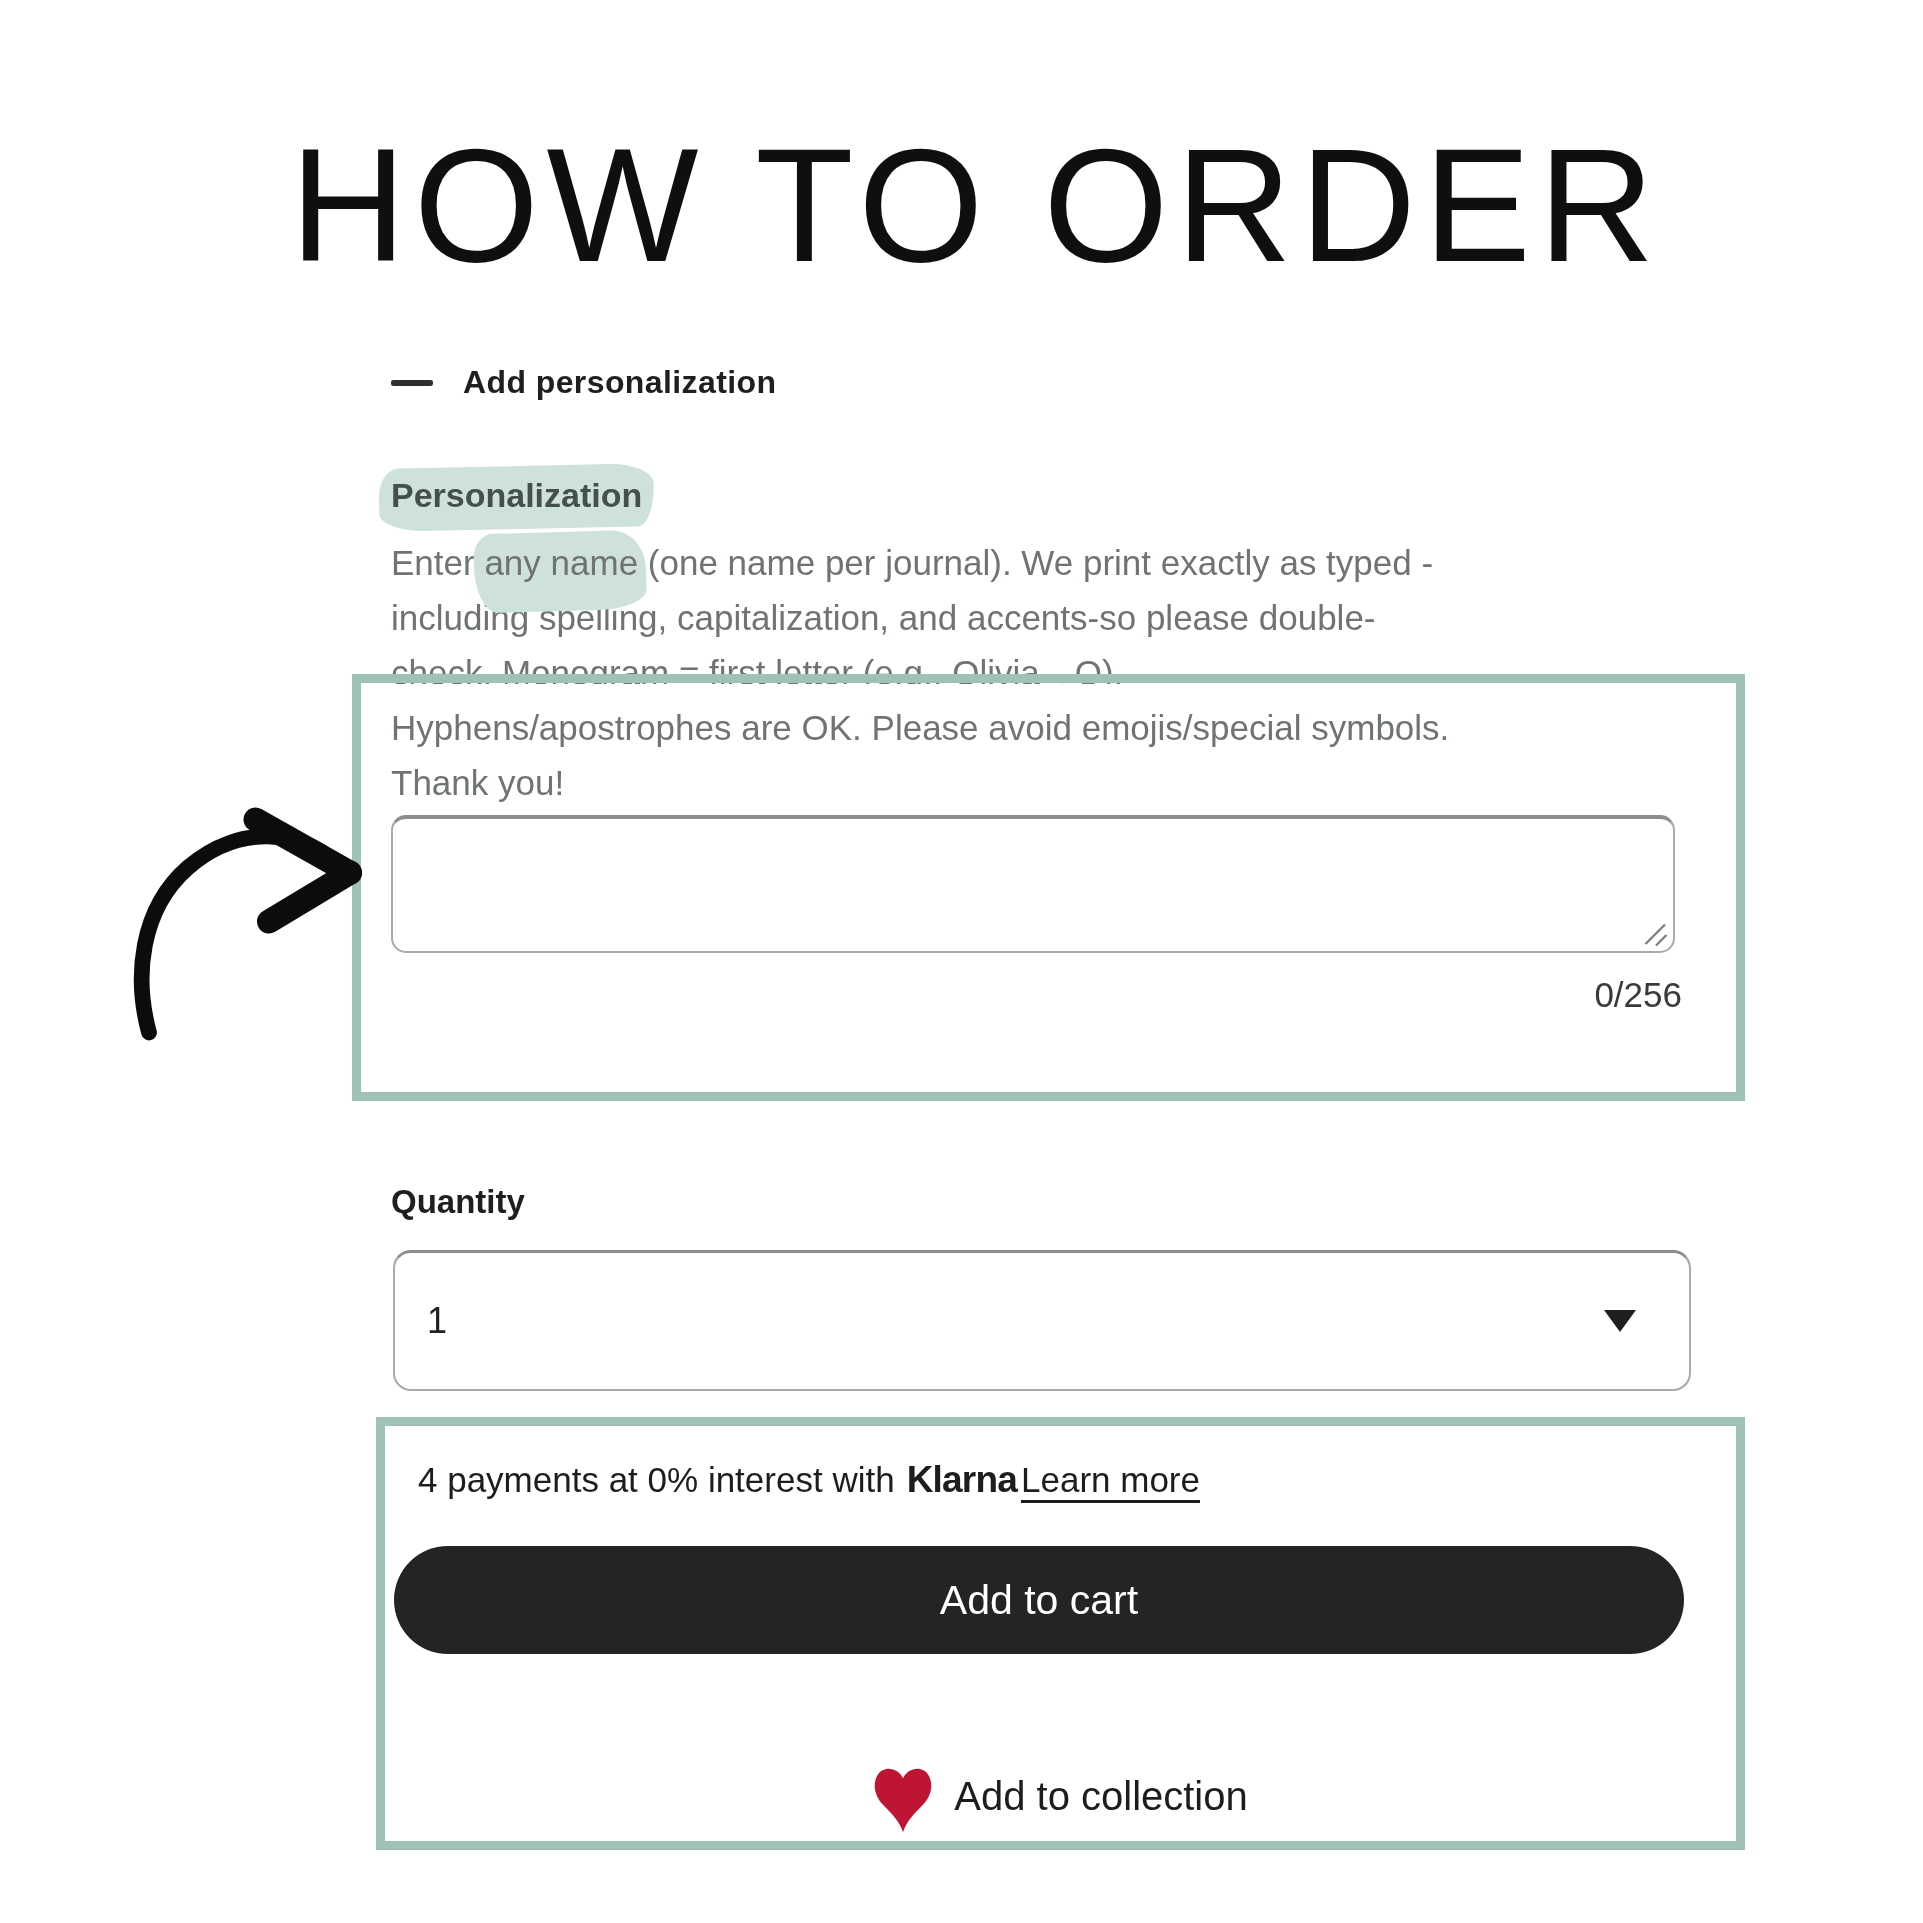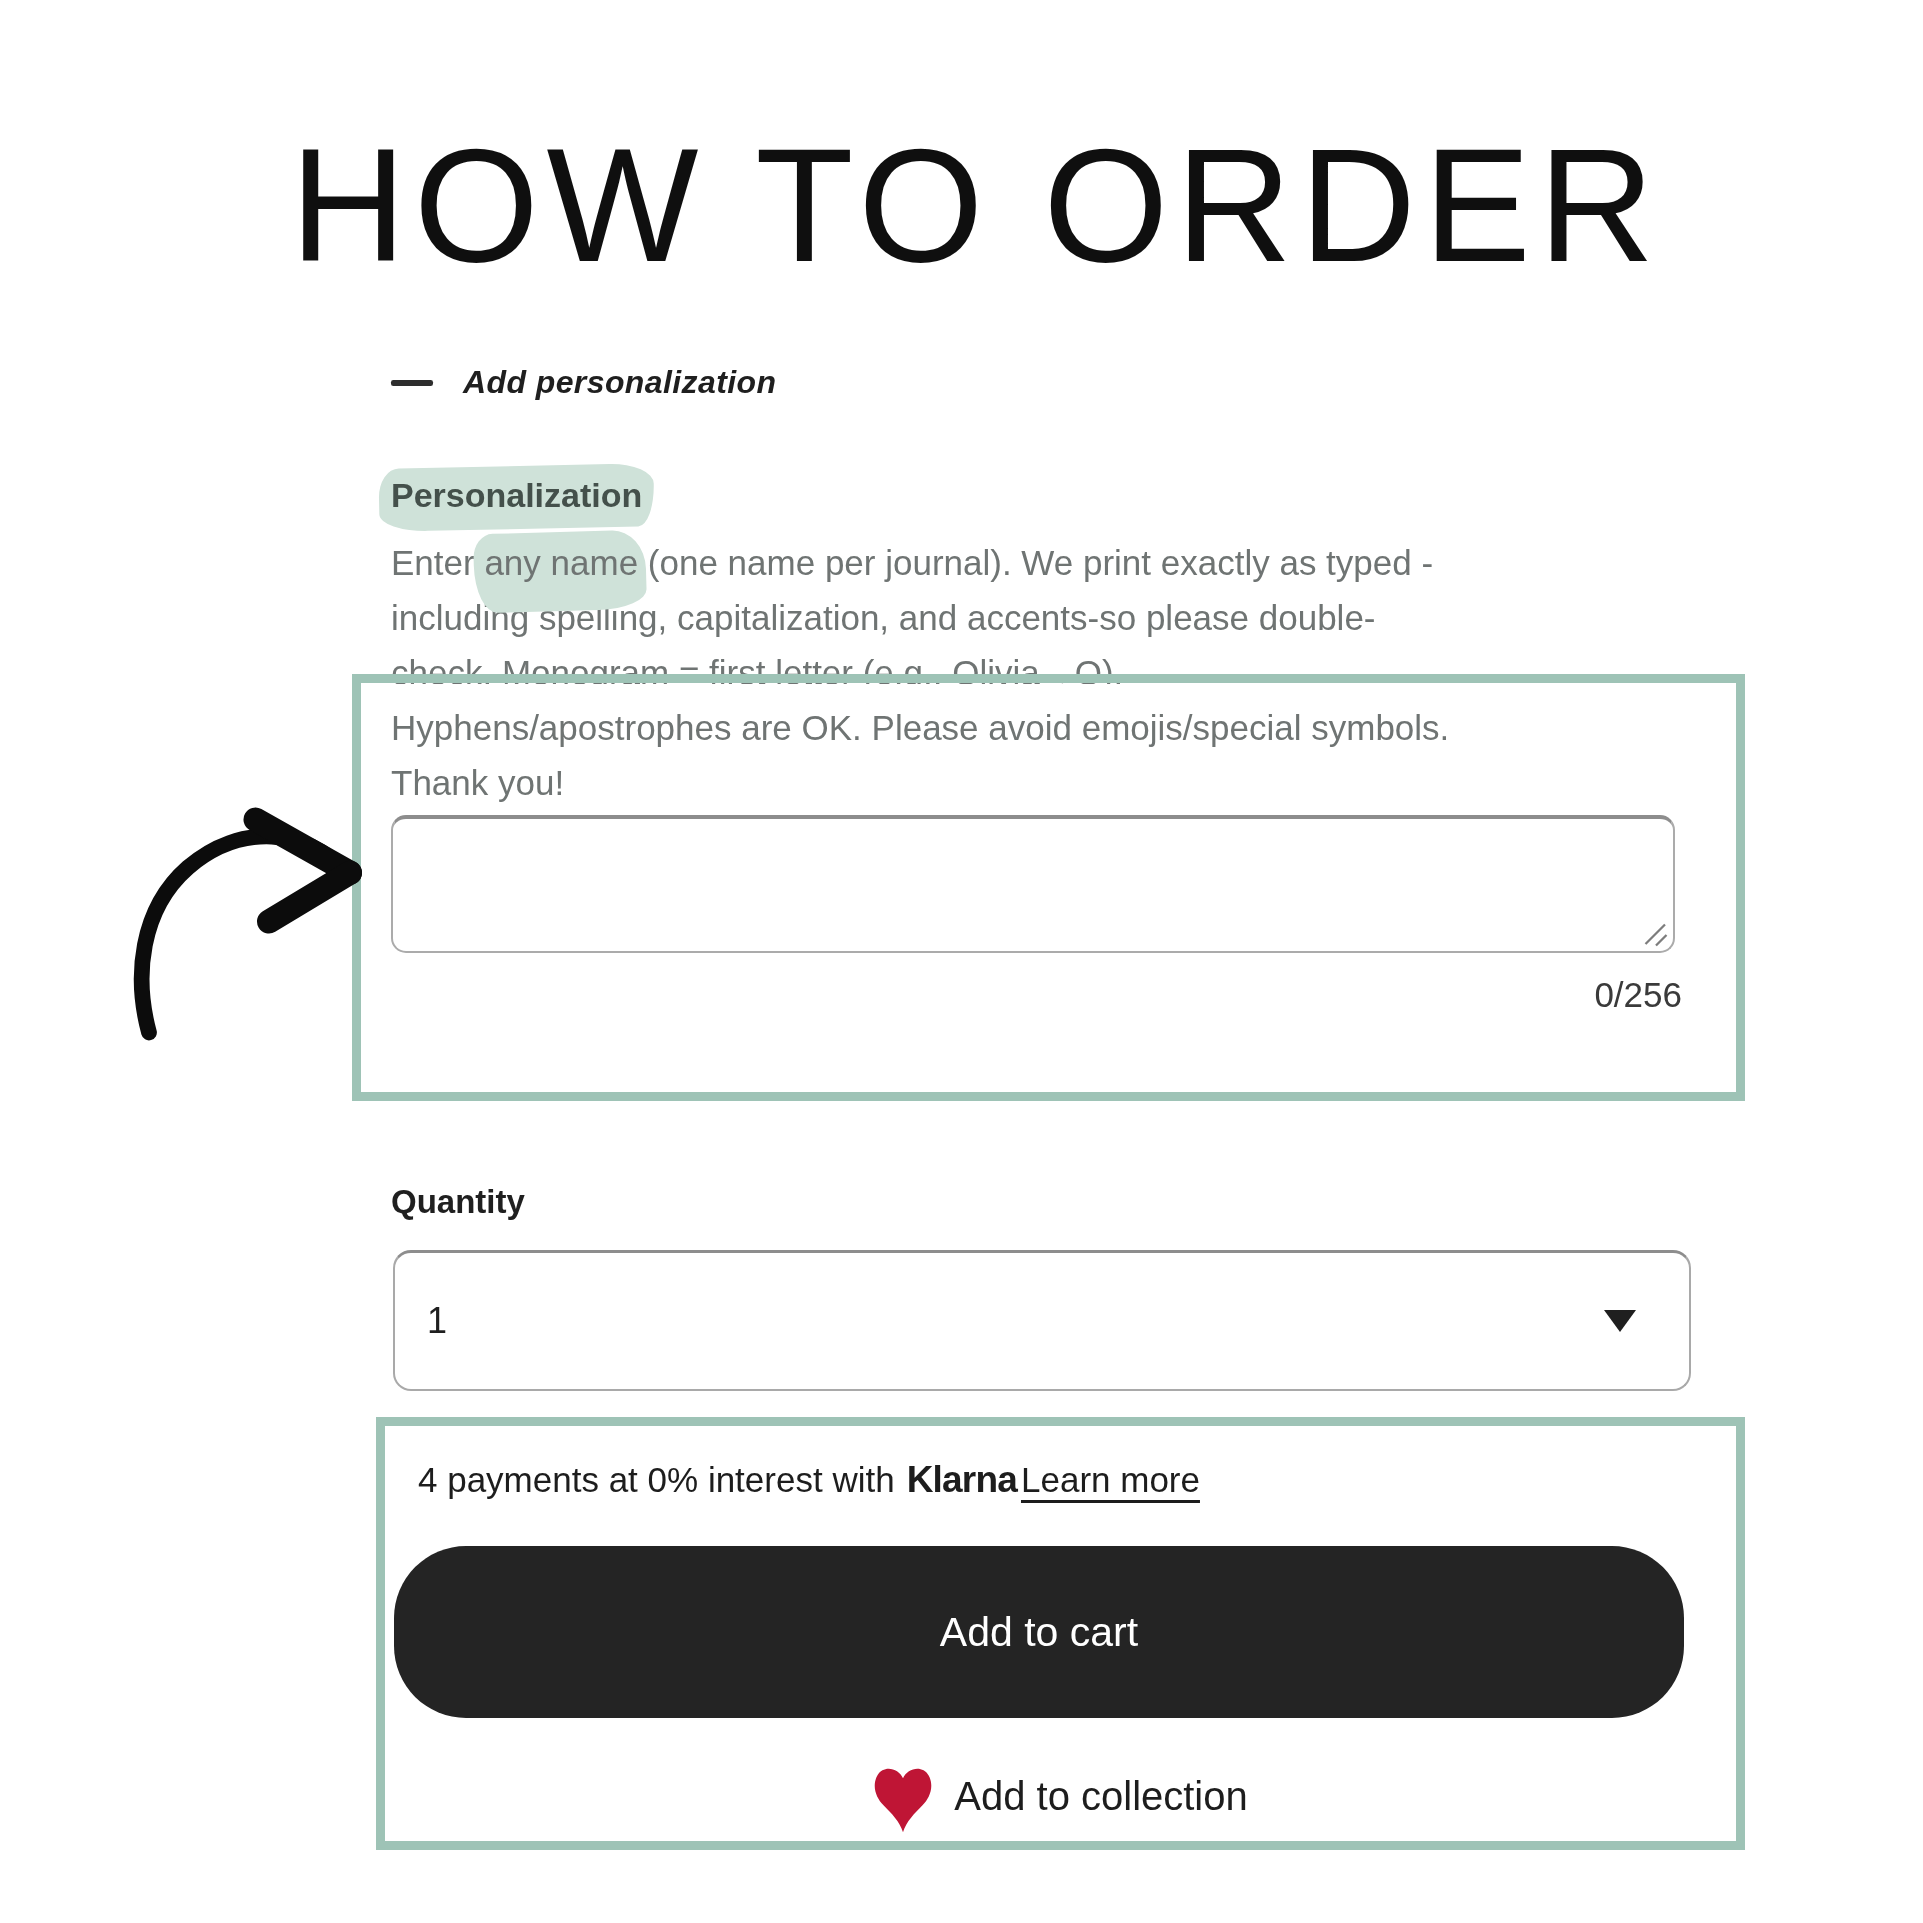--- a/index.html
+++ b/index.html
@@ -18,21 +18,21 @@
   .title{
     position:absolute;top:111px;left:50%;transform:translateX(-50%);
     margin:14px;font-size:161px;font-weight:400;letter-spacing:7.5px;
     color:#0f0f0f;white-space:nowrap;line-height:1;
   }
   
   .ap-header{
     position:absolute;left:391px;top:364px;display:flex;align-items:center;gap:30px;cursor:pointer;
   }
   .dash{width:42px;height:6px;background:#2e2e2e;border-radius:2.3px;}
-  .ap-label{font-size:32px;font-weight:700;color:#1f1f1f;letter-spacing:0.4px;font-style:italic;}
+  .ap-label{font-size:32px;font-weight:700;color:#1f1f1f;letter-spacing:0.4px;}
   
   .pz-label{
     position:absolute;left:391px;top:476px;font-size:34px;font-weight:700;
     color:#44504b;z-index:2;
   }
   .pz-label::before{
     content:"";position:absolute;left:-12px;right:-12px;top:-10.5px;bottom:-13.5px;
     background:var(--highlight-green);z-index:-1;
     border-radius:22.5px 48px 18px 53px / 32px 22.5px 47px 19.5px;
     transform:rotate(-1.2deg);
@@ -79,21 +79,21 @@
   
   .box2{left:376px;top:1417px;width:1369px;height:433px;z-index:5;background:#fff;pointer-events:auto;}
   .klarna-row{
     position:absolute;left:33px;top:33px;font-size:35px;color:#1d1d1d;white-space:nowrap;
   }
   .klarna-row .brand{font-weight:700;font-size:37px;letter-spacing:-0.8px;margin:0 4px 0 12px;}
   .klarna-row .link{
     text-decoration:underline;text-underline-offset:7.5px;text-decoration-thickness:3px;cursor:pointer;
   }
   .atc{
-    position:absolute;left:9px;top:120px;width:1290px;height:172px;
+    position:absolute;left:9px;top:120px;width:1290px;height:108px;
     background:var(--button-dark);border:none;border-radius:72px;
     color:#ffffff;font-family:"Liberation Sans", sans-serif;font-size:41px;font-weight:500;
     cursor:pointer;
   }
   .coll{
     position:absolute;left:0;right:0;top:340px;
     display:flex;justify-content:center;align-items:flex-start;gap:21px;cursor:pointer;text-align:right;
   }
   .coll-label{font-size:40px;font-weight:500;color:#1d1d1d;margin-top:7.5px;}
   .heart{display:block;}

